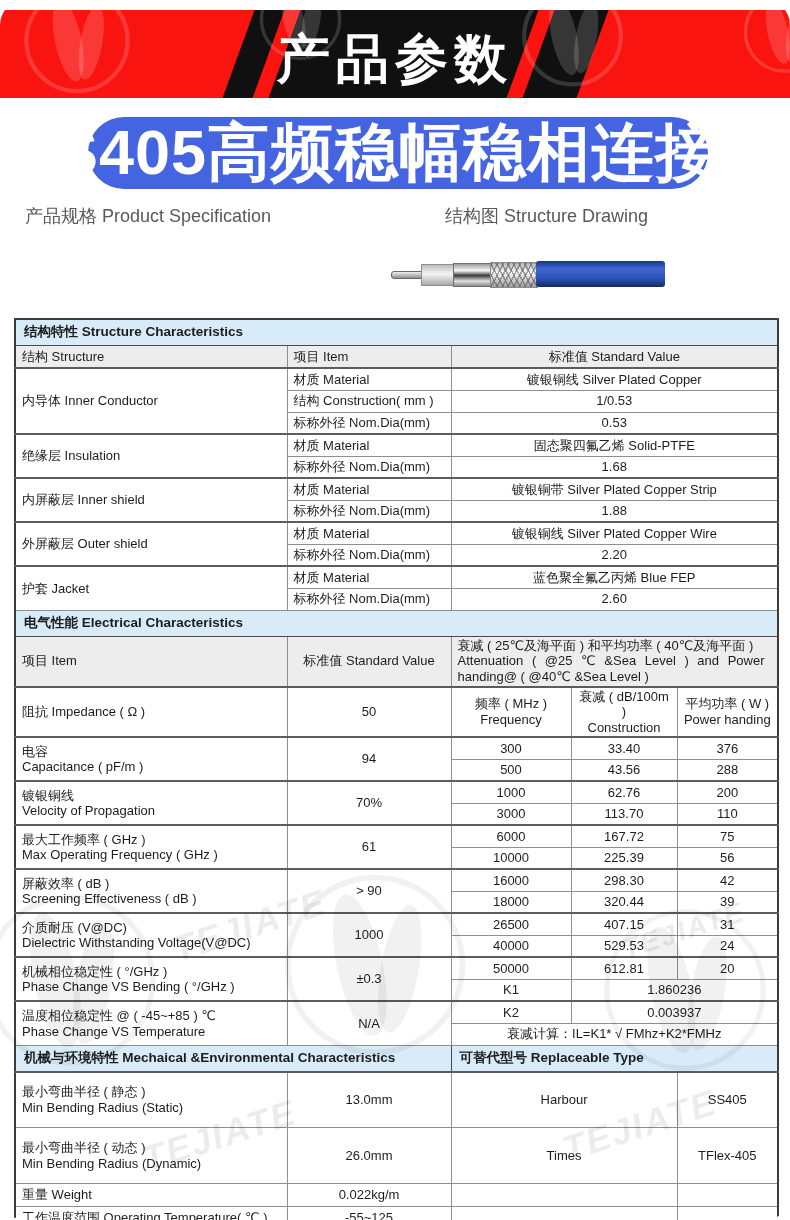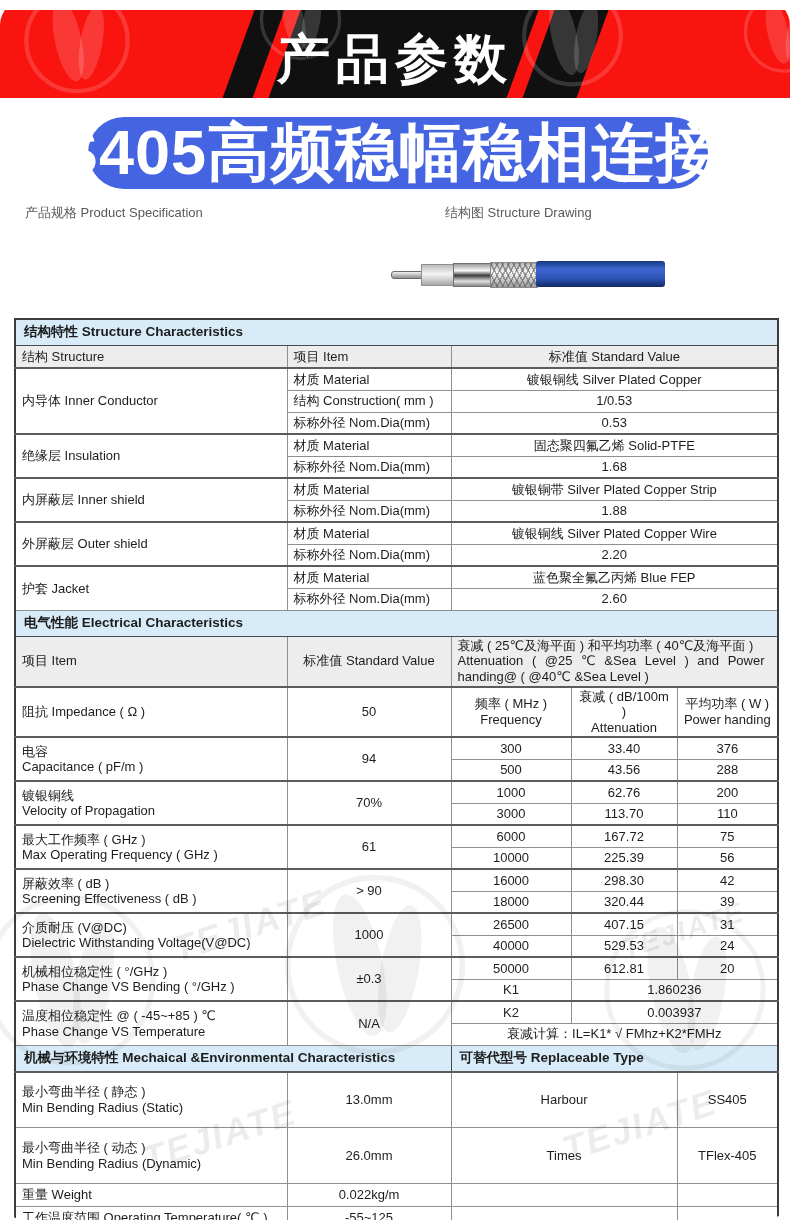--- a/index.html
+++ b/index.html
@@ -14,21 +14,21 @@
   .st3{left:538px;width:54px;}
   .banner-title{position:absolute;left:0;top:14px;width:100%;text-align:center;color:#fff;
                 font-size:53px;font-weight:700;letter-spacing:6px;}
 
   
   .pill{position:absolute;left:88px;top:117px;width:620px;height:72px;background:#4464e1;
         border-radius:36px;display:flex;align-items:center;justify-content:center;}
   .pill span{color:#fff;font-size:63px;font-weight:700;letter-spacing:1px;white-space:nowrap;}
 
   
-  .sec-label{position:absolute;top:204px;font-size:13px;color:#595959;}
+  .sec-label{position:absolute;top:204px;font-size:18px;color:#595959;}
   .sec-label.l{left:25px;} .sec-label.r{left:445px;}
 
   
   .cable{position:absolute;left:391px;top:252px;width:274px;height:44px;}
   .pin{position:absolute;left:0;top:19px;width:32px;height:6px;border:1px solid #6a6a6a;border-radius:3px;
        background:linear-gradient(180deg,#f0f0f0,#8f8f8f);}
   .ins{position:absolute;left:30px;top:12px;width:32px;height:20px;border:1px solid #8f8f8f;
        background:linear-gradient(180deg,#bdbdbd,#f4f4f4 45%,#a8a8a8);}
   .ferrule{position:absolute;left:62px;top:11px;width:37px;height:22px;border:1px solid #6f6f6f;
        background:linear-gradient(180deg,#9a9a9a,#f8f8f8 30%,#3e3e3e 52%,#e0e0e0 78%,#8a8a8a);}
@@ -175,21 +175,21 @@
     </tr>
     <tr class="gt h38">
       <td>阻抗 Impedance ( Ω )</td>
       <td class="c">50</td>
       <td class="c small-lh">
         <div>频率 ( MHz )</div>
         <div>Frequency</div>
       </td>
       <td class="c small-lh">
         <div>衰减 ( dB/100m )</div>
-        <div>Attenuation</div>
+        <div>Construction</div>
       </td>
       <td class="c small-lh">
         <div>平均功率 ( W )</div>
         <div>Power handing</div>
       </td>
     </tr>
 
     <tr class="gt h22">
       <td rowspan="2" class="small-lh">
         <div>电容</div>

